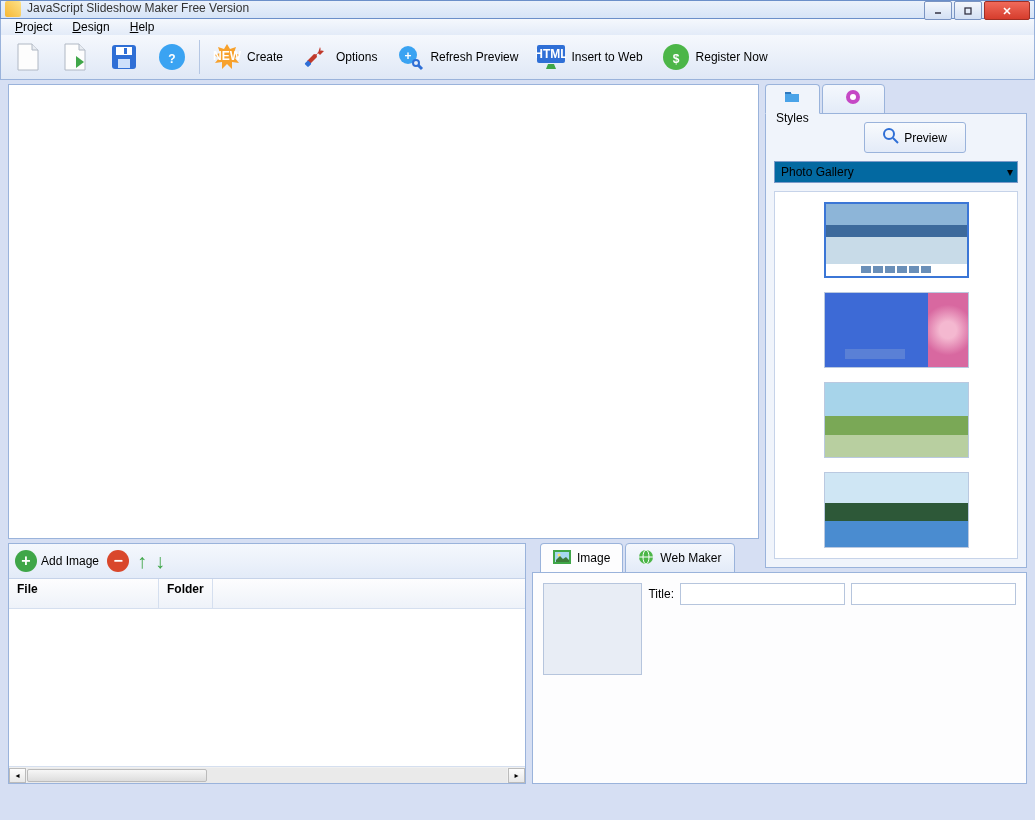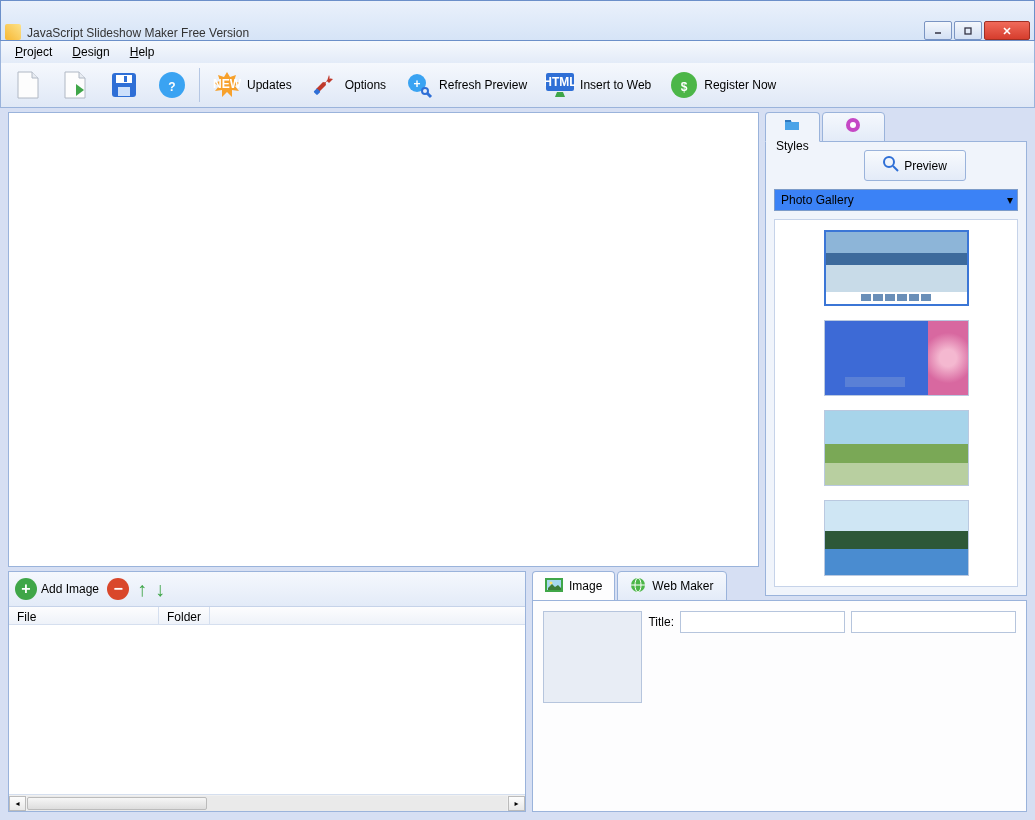--- a/index.html
+++ b/index.html
@@ -1,73 +1,73 @@
 <!DOCTYPE html>
 <html><head>
 <meta charset="utf-8">
 <style>
 * { box-sizing: border-box; margin: 0; padding: 0; font-family: "Segoe UI", Tahoma, sans-serif; font-size: 12px; }
 body { background: #d6dff3; width: 1035px; height: 820px; overflow: hidden; }
 
 
-.titlebar { height: 41px; background: linear-gradient(#eaf1fb, #d6e4f7); border: 1px solid #6b8fc9; display: flex; align-items: flex-end; padding: 0 4px; }
+.titlebar { height: 19px; background: linear-gradient(#eaf1fb, #d6e4f7); border: 1px solid #6b8fc9; display: flex; align-items: flex-start; padding: 0 4px; }
 .titlebar .appicon { width: 16px; height: 16px; background: linear-gradient(45deg,#f7b733,#fce28a); border-radius: 2px; margin-right: 6px; }
 .titlebar .title { flex: 1; color: #333; }
 .winbtns { display: flex; gap: 2px; }
 .winbtn { width: 28px; height: 19px; border: 1px solid #7a94c2; background: linear-gradient(#f4f7fc,#d3e0f4); border-radius: 2px; display: flex; align-items: center; justify-content: center; }
 .winbtn.close { width: 46px; background: linear-gradient(#f06a5a,#d63d2d); border-color: #a02f24; color: #fff; font-weight: bold; }
 .winbtn svg { width: 10px; height: 10px; }
 
 
-.menubar { height: 22px; background: linear-gradient(#f5f8fd,#e3ebf8); border-left: 1px solid #9ab3db; border-right: 1px solid #9ab3db; display: flex; align-items: center; padding: 6px 6px; gap: 4px; }
+.menubar { height: 16px; background: linear-gradient(#f5f8fd,#e3ebf8); border-left: 1px solid #9ab3db; border-right: 1px solid #9ab3db; display: flex; align-items: center; padding: 6px 6px; gap: 4px; }
 .menubar .menuitem { padding: 2px 8px; }
 .menubar .menuitem u { text-decoration: underline; }
 
 
 .toolbar { height: 45px; background: linear-gradient(#f5f8fd,#dfe8f6); border: 1px solid #9ab3db; border-top: none; display: flex; align-items: center; padding: 0 6px; gap: 6px; }
 .tool { display: flex; align-items: center; gap: 5px; padding: 3px 6px; border-radius: 3px; }
 .toolicon { width: 30px; height: 30px; display: flex; align-items: center; justify-content: center; }
 .divsep { width: 1px; height: 34px; background: #b5c7e4; }
 
 
 .content { display: flex; height: 459px; padding: 4px 8px 0 8px; gap: 6px; }
 .preview-pane { flex: 1; background: #fff; border: 1px solid #9ab3db; }
 .right-panel { width: 262px; display: flex; flex-direction: column; }
 
 
 .rtab-row { display: flex; height: 30px; }
 .rtab { display: flex; align-items: center; gap: 5px; padding: 4px 10px; border: 1px solid #9ab3db; background: linear-gradient(#f5f8fd,#e3ebf8); border-radius: 4px 4px 0 0; margin-right: 2px; flex-direction: column; }
 .rtab.active { background: #f0f4fb; border-bottom-color: #f0f4fb; position: relative; z-index: 2; }
 .rtab-body { flex: 1; border: 1px solid #9ab3db; background: #f0f4fb; margin-top: -1px; padding: 8px; display: flex; flex-direction: column; gap: 8px; }
 .previewbtn { align-self: center; padding: 5px 18px; border: 1px solid #9ab3db; background: linear-gradient(#f8fafd,#e3ebf8); border-radius: 3px; display: flex; align-items: center; gap: 5px; margin-left: 38px; }
-.dropdown { height: 22px; border: 1px solid #7c9bc9; background: #3b82f6; display: flex; align-items: center; padding: 0 4px 0 6px; }
+.dropdown { height: 22px; border: 1px solid #7c9bc9; background: #0369a1; display: flex; align-items: center; padding: 0 4px 0 6px; }
 .dropdown .ddarrow { margin-left: auto; }
 .thumb-scroll { flex: 1; border: 1px solid #c6d3e9; background: #fff; overflow-y: scroll; padding: 10px; display: flex; flex-direction: column; align-items: center; gap: 14px; }
 .thumb { width: 145px; height: 76px; border: 1px solid #bac9e0; background: #e6eef8; display: flex; flex-direction: column; overflow: hidden; }
 .thumb.selected { border: 2px solid #3b76d6; }
 .thumb .timg { flex: 1; }
 
 
 .bottom { display: flex; height: 253px; padding: 4px 8px 8px 8px; gap: 6px; }
 .bleft { flex: 1; display: flex; flex-direction: column; border: 1px solid #9ab3db; }
 .bleft-tool { height: 35px; background: linear-gradient(#f5f8fd,#e3ebf8); display: flex; align-items: center; padding: 0 6px; gap: 8px; border-bottom: 1px solid #c6d3e9; }
 .addimg { display: flex; align-items: center; gap: 4px; }
 .circicon { width: 22px; height: 22px; border-radius: 50%; display: flex; align-items: center; justify-content: center; color: #fff; font-weight: bold; font-size: 16px; }
 .arrowv { font-size: 20px; font-weight: bold; }
-.bleft-head { height: 18px; background: linear-gradient(#fdfdfe,#eef2f9); border-bottom: 1px solid #d5dfef; display: flex; }
+.bleft-head { height: 30px; background: linear-gradient(#fdfdfe,#eef2f9); border-bottom: 1px solid #d5dfef; display: flex; font-weight: bold; }
 .bleft-head .col { padding: 3px 8px; border-right: 1px solid #d5dfef; }
 .bleft-head .col.file { width: 150px; }
 .bleft-list { flex: 1; background: #fff; }
 .bleft-scroll { height: 17px; background: #f0f0f0; border-top: 1px solid #d5dfef; display: flex; align-items: center; }
 .bleft-scroll .scrollbtn { width: 17px; height: 15px; background: linear-gradient(#fdfdfd,#e8e8e8); border: 1px solid #bbb; display: flex; align-items: center; justify-content: center; font-size: 8px; }
 .bleft-scroll .thumbtrack { flex: 1; margin: 0 1px; height: 15px; background: #eaeaea; position: relative; }
 .bleft-scroll .thumbbar { position: absolute; left: 0; width: 180px; height: 13px; top: 1px; background: linear-gradient(#f6f6f6,#ddd); border: 1px solid #bbb; border-radius: 2px; }
 
 .bright { width: 495px; display: flex; flex-direction: column; }
-.btab-row { display: flex; height: 30px; }
+.btab-row { display: flex; height: 30px; margin-left: 8px; }
 .btab { display: flex; align-items: center; gap: 6px; padding: 4px 12px; border: 1px solid #9ab3db; background: linear-gradient(#f5f8fd,#e3ebf8); border-radius: 4px 4px 0 0; margin-right: 2px; }
 .btab.active { background: #fdfdfe; border-bottom-color: #fdfdfe; }
 .btab-body { flex: 1; border: 1px solid #9ab3db; background: #fdfdfe; margin-top: -1px; padding: 10px; display: flex; flex-direction: row; gap: 6px; }
 .imgprev { width: 110px; height: 92px; border: 1px solid #b6c5dd; background: #e8edf5; }
 .formlabel { margin-top: 4px; }
 .txtinput { height: 22px; border: 1px solid #b6c5dd; background: #fff; padding: 0 4px; }
 </style>
 </head>
 <body>
 
@@ -137,21 +137,21 @@
       </div>
     </div>
   <div class="divsep"></div>
   <div class="tool">
     <div class="toolicon">
         <svg width="28" height="28" viewBox="0 0 28 28">
           <polygon points="14,1 17,6 23,4 21,10 27,12 22,15 26,20 19,19 19,26 14,21 9,26 9,19 2,20 6,15 1,12 7,10 5,4 11,6" fill="#f7a12c"></polygon>
           <text x="14" y="17" text-anchor="middle" fill="#fff" font-size="8" font-weight="bold">NEW</text>
         </svg>
       </div>
-    <span>Updates</span>
+    <span>Create</span>
   </div>
   <div class="tool">
     <div class="toolicon">
         <svg width="28" height="28" viewBox="0 0 28 28">
           <path d="M18 4a5 5 0 0 1-6 7L5 18l3 3 7-7a5 5 0 0 1 7-6l-4 4-2-2z" fill="#c0392b"></path>
           <rect x="4" y="18" width="5" height="5" rx="1" transform="rotate(45 6 20)" fill="#2f6fd6"></rect>
         </svg>
       </div>
     <span>Options</span>
   </div>

